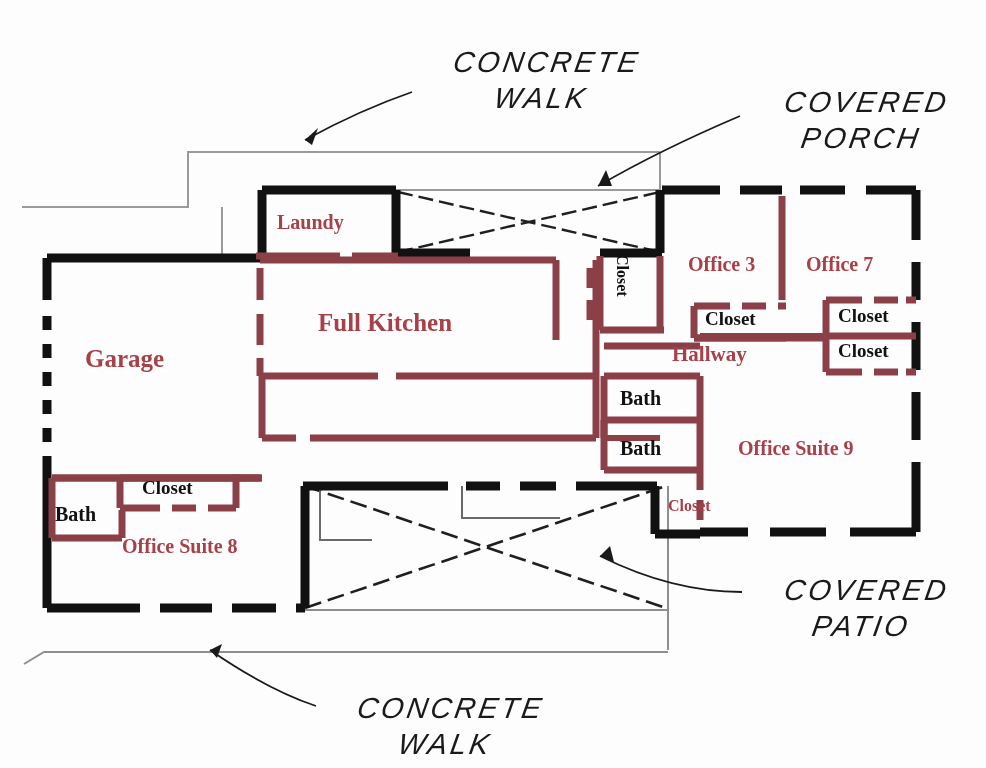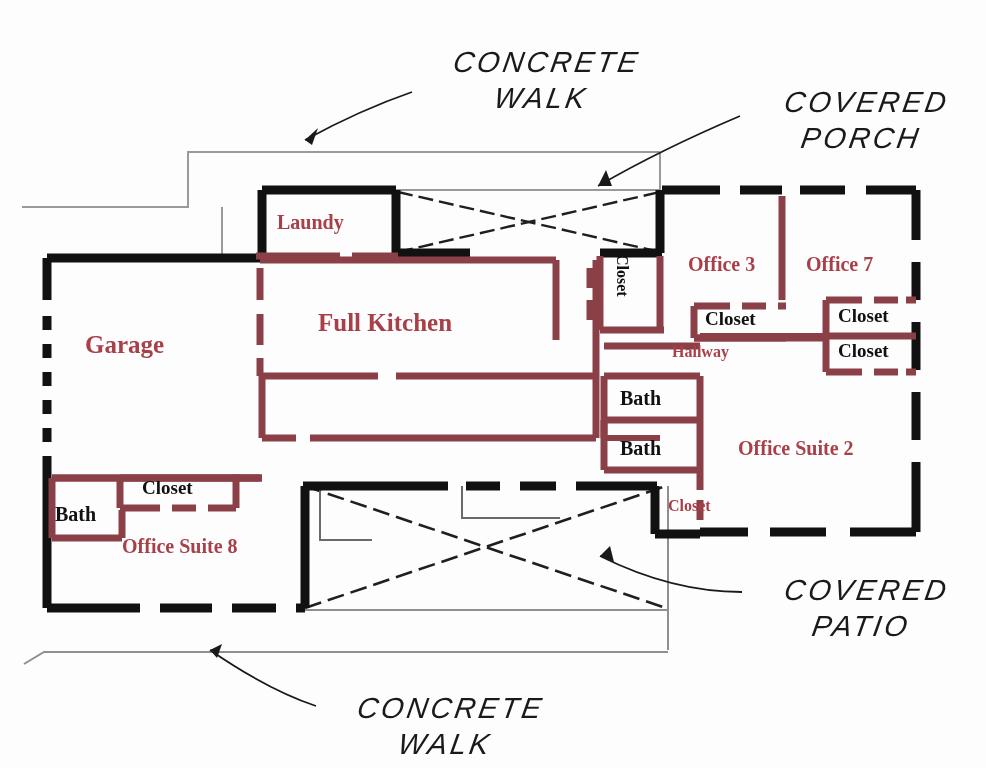--- a/index.html
+++ b/index.html
@@ -30,21 +30,21 @@
     font-family: "Liberation Serif", serif;
     font-weight: bold;
     line-height: 1;
     pointer-events: none;
   }
   .lbl-red   { color: #a8404a; }
   .lbl-black { color: #111111; }
 
   .room-major { font-size: 25px; }
   .room-mid   { font-size: 20px; }
-  .room-small { font-size: 16px; }
+  .room-small { font-size: 21px; }
   .closet-lbl { font-size: 19px; }
   .closet-sm  { font-size: 16px; }
 
   .lbl-vert {
     transform: rotate(90deg);
     transform-origin: left top;
   }
 
   .annot {
     position: absolute;
@@ -245,36 +245,36 @@
       <path d="M 210 650 Q 268 690 316 706"></path>
     </g>
     <g fill="#1a1a1a">
       <polygon points="305,140 318,128 312,145"></polygon>
       <polygon points="598,186 606,170 612,186"></polygon>
       <polygon points="600,556 610,546 614,562"></polygon>
       <polygon points="210,650 222,644 217,658"></polygon>
     </g>
   </svg>
 
-  <div class="lbl lbl-red room-major" style="left:85px; top:332px;">Garage</div>
+  <div class="lbl lbl-red room-major" style="left:85px; top:346px;">Garage</div>
 
   <div class="lbl lbl-red room-mid" style="left:277px; top:212px;">Laundy</div>
 
   <div class="lbl lbl-red room-major" style="left:318px; top:310px;">Full Kitchen</div>
 
 
   <div class="lbl lbl-red room-mid" style="left:672px; top:254px;margin-left:16px;">Office 3</div>
 
   <div class="lbl lbl-red room-mid" style="left:806px; top:254px;">Office 7</div>
 
   <div class="lbl lbl-red room-small" style="left:672px; top:344px;">Hallway</div>
 
   <div class="lbl lbl-red room-mid" style="left:122px; top:536px;">Office Suite 8</div>
 
-  <div class="lbl lbl-red room-mid" style="left:738px; top:438px;">Office Suite 2</div>
+  <div class="lbl lbl-red room-mid" style="left:738px; top:438px;">Office Suite 9</div>
 
   <div class="lbl lbl-black room-mid" style="left:55px; top:504px;">Bath</div>
 
   <div class="lbl lbl-black room-mid" style="left:620px; top:388px;">Bath</div>
 
   <div class="lbl lbl-black room-mid" style="left:620px; top:438px;">Bath</div>
 
   <div class="lbl lbl-black closet-lbl" style="left:142px; top:478px;">Closet</div>
 
   <div class="lbl lbl-black closet-sm lbl-vert" style="left:630px; top:254px;">Closet</div>

